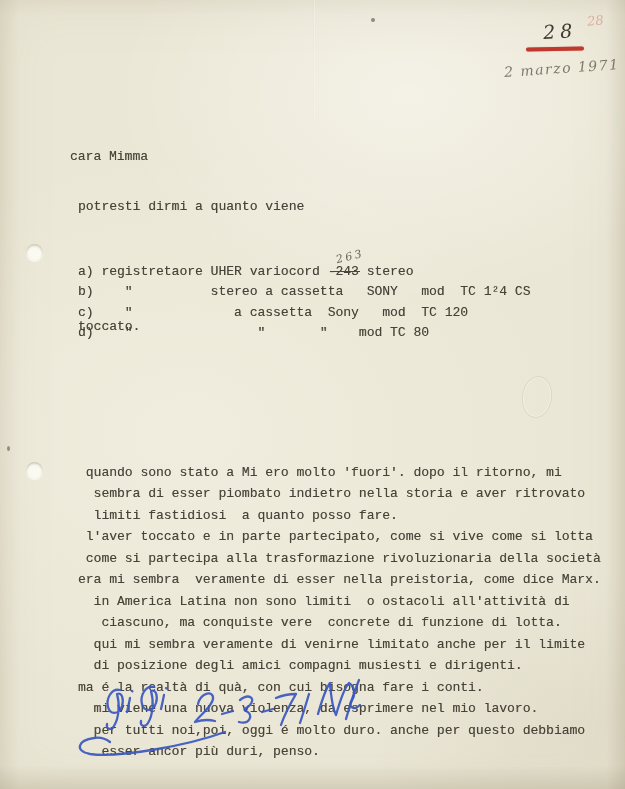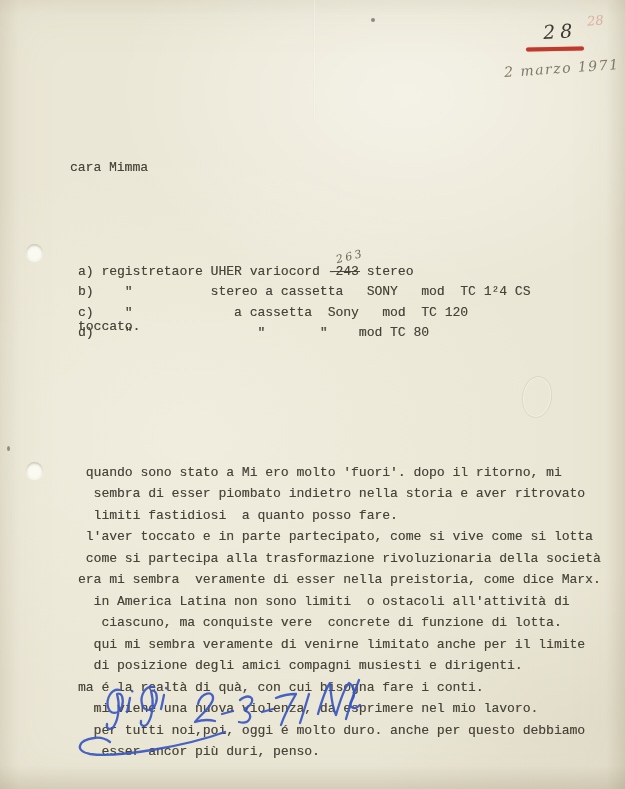--- a/index.html
+++ b/index.html
@@ -22,21 +22,21 @@
     box-shadow: inset 0 1.5px 2.5px rgba(90,80,55,0.33), 0 1px 1px rgba(255,255,255,0.7);}
   .hole-top{left:26px;top:244px;} .hole-bottom{left:26px;top:462px;}
   .speck{position:absolute;border-radius:50%;background:#3d3a34;}
   .speck-a{left:371px;top:18px;width:4px;height:4px;opacity:.55;}
   .speck-b{left:7px;top:446px;width:3px;height:5px;opacity:.5;}
   .emboss{position:absolute;left:522px;top:376px;width:28px;height:40px;border-radius:50%;
     border:1px solid rgba(120,110,80,0.18);box-shadow:inset 0 0 0 1px rgba(255,255,254,0.45);
     transform:rotate(8deg);opacity:.7;}
   .typed{position:absolute;font-size:13px;white-space:pre;
     text-shadow:0.3px 0.3px 0.4px rgba(70,64,56,0.45);}
-  .salutation{left:70px;top:149px;margin-top:11px;}
+  .salutation{left:70px;top:149px;}
   .intro{left:78px;top:199px;}
   .price-list{left:78px;top:200px;line-height:20.5px;}
   .thanks{left:78px;top:319px;}
   .body-block{left:78px;top:354px;line-height:21.5px;}
   .struck-wrap{position:relative;display:inline-block;}
   .struck{position:relative;font-family:Liberation Mono, monospace;}
   .struck:empty{display:none;}
   .struck::after{content:"";position:absolute;left:5px;right:-1px;top:48%;height:1.4px;background:#4a463c;}
   .corr{position:absolute;top:-15px;left:8px;font-family:"DejaVu Serif",serif;font-style:italic;
     font-size:11px;letter-spacing:2.5px;color:#6b6557;transform:rotate(-14deg);text-shadow:none;white-space:nowrap;}
@@ -63,20 +63,21 @@
   <div class="speck speck-b"></div>
   <div class="emboss"></div>
 
   <div class="hand page-num-faint">28</div>
   <div class="hand page-num">28</div>
   <div class="red-underline"></div>
   <div class="hand date-hand">2 marzo 1971</div>
 
   <div class="typed salutation">cara Mimma</div>
 
+  <div class="typed intro">potresti dirmi a quanto viene</div>
 
   <div class="typed price-list">
     
   <div><span>a) registretaore UHER variocord </span><span class="struck-wrap"><span class="corr">263</span><span class="struck">-243</span></span><span> stereo</span></div><div><span>b)    "          stereo a cassetta   SONY   mod  TC 1²4 CS</span><span class="struck-wrap"></span><span></span></div><div><span>c)    "             a cassetta  Sony   mod  TC 120</span><span class="struck-wrap"></span><span></span></div><div><span>d)    "                "       "    mod TC 80</span><span class="struck-wrap"></span><span></span></div></div>
 
   <div class="typed thanks">toccato.</div>
 
   <div class="typed body-block">
     <div>
       

